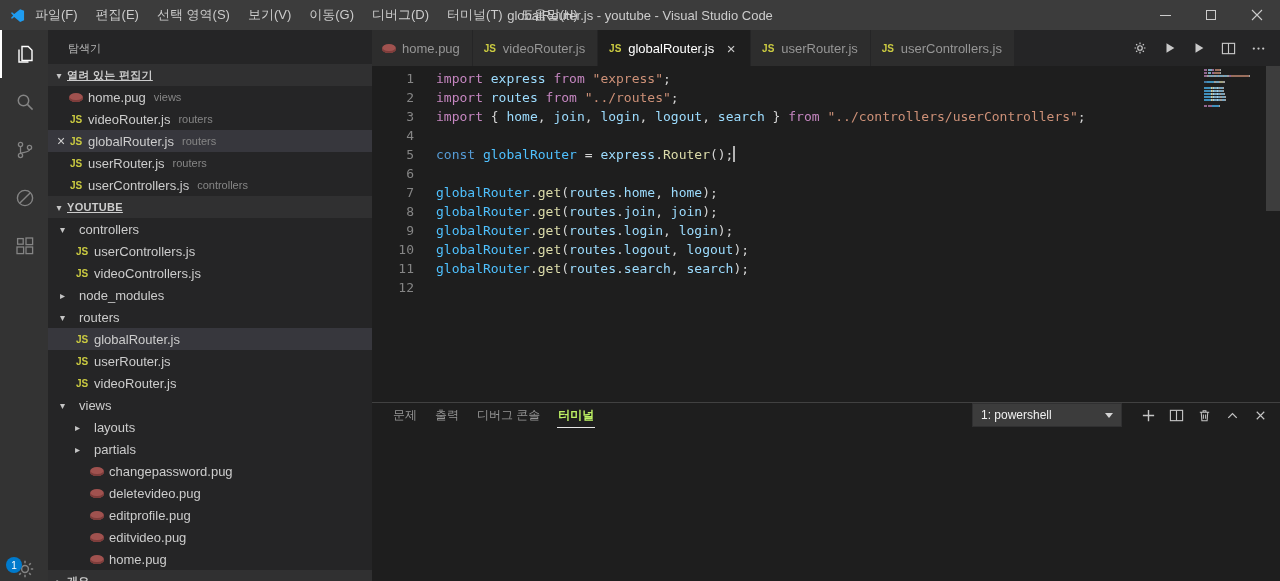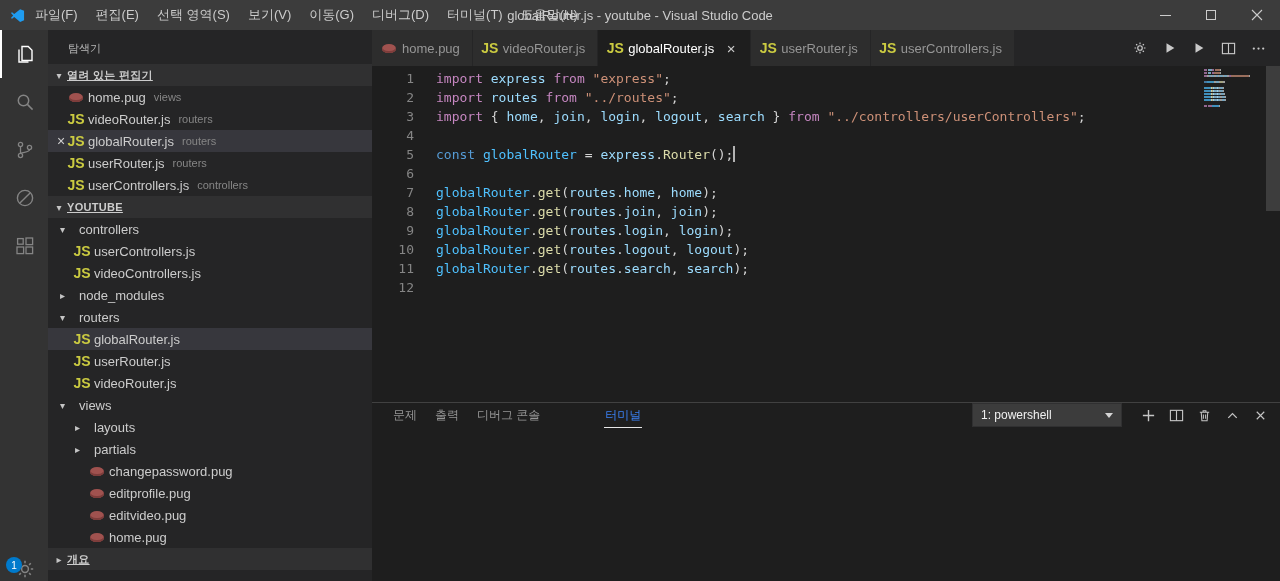--- a/index.html
+++ b/index.html
@@ -35,21 +35,21 @@
   .sidebar-title { height:34px; line-height:36px; padding-left:20px; font-size:11px; color:#b8b8b8; }
   .section-header { height:22px; display:flex; align-items:center; font-size:11px; font-weight:bold; color:#cccccc; background:#303031; }
   .section-header .twisty { width:16px; text-align:center; font-size:10px; margin-left:3px; color:#c5c5c5; }
   .sh-label { letter-spacing:.3px;text-decoration:underline; }
   .oe-row { height:22px; display:flex; align-items:center; }
   .oe-row.active { background:#37373d; }
   .oe-close { width:16px; margin-left:5px; text-align:center; color:#d0d0d0; font-size:14px; flex:0 0 16px; }
   .oe-name { margin-left:5px; white-space:nowrap; }
   .oe-detail { margin-left:8px; font-size:11px; color:#868686; white-space:nowrap; }
   .file-icon { flex:0 0 14px; width:14px; display:inline-flex; align-items:center; justify-content:center; }
-  .icon-js { color:#cbcb41; font-weight:bold; font-size:14px; font-family:"Liberation Sans",sans-serif; }
+  .icon-js { color:#cbcb41; font-weight:bold; font-size:10px; font-family:"Liberation Sans",sans-serif; }
   .icon-pug { width:11px; height:9px; background:#a0524f; border-radius:50% 50% 45% 45%; box-shadow:inset 0 -2px 0 #7e3d3b; }
   .tree-row { height:22px; display:flex; align-items:center; }
   .tree-row.selected { background:#37373d; }
   .tree-row .twisty { width:14px; flex:0 0 14px; font-size:10px; color:#c5c5c5; text-align:left; }
   .tree-label { margin-left:5px; white-space:nowrap; }
 
   
   .main { flex:1; display:flex; flex-direction:column; min-width:0; }
 
   
@@ -75,21 +75,21 @@
   .mm-line { height:2px; margin-bottom:1px; font-size:0; white-space:nowrap; }
   .mm-tok { display:inline-block; height:2px; opacity:.7; vertical-align:top; }
   .editor-scrollbar { position:absolute; top:0; right:0; width:14px; height:100%; }
   .editor-scrollbar .thumb { width:100%; height:145px; background:rgba(121,121,121,.35); }
 
   
   .panel { flex:0 0 179px; border-top:1px solid #414141; background:#1e1e1e; display:flex; flex-direction:column; }
   .panel-header { flex:0 0 35px; display:flex; align-items:flex-start; padding:0 12px 0 20px; }
   .panel-tabs { display:flex; align-items:center; gap:16px; }
   .panel-tab { font-size:12px; color:#969696; padding:4px 1px 3px; border-bottom:1px solid transparent; white-space:nowrap; }
-  .panel-tab.active { color:#3b82f6; border-bottom-color:#e7e7e7; font-weight:normal;margin-left:47px; }
+  .panel-tab.active { color:#bef264; border-bottom-color:#e7e7e7; font-weight:bold; }
   .panel-actions { margin-left:auto; display:flex; align-items:center; gap:13px; color:#c5c5c5; }
   .shell-select { width:150px; height:24px; background:#3c3c3c; border:1px solid #303031; color:#f0f0f0; font-size:12px;
                   display:flex; align-items:center; justify-content:space-between; padding:0 8px; margin-right:6px; }
   .caret-down { width:0; height:0; border-left:4px solid transparent; border-right:4px solid transparent; border-top:5px solid #d4d4d4; }
   .terminal { flex:1; padding:7px 0 0 20px; color:#cccccc; font-family:"DejaVu Sans Mono","Liberation Mono",monospace; font-size:13px; }
   .term-cursor { display:inline-block; width:9px; height:15px; border:1px solid #cccccc; vertical-align:text-bottom; margin-left:9px; }
 
   svg { display:block; }
 </style>
 </head>
@@ -260,20 +260,24 @@
             <span class="twisty">▸</span>
             <span class="tree-label">layouts</span>
           </div>
           <div class="tree-row" style="padding-left: 27px;">
             <span class="twisty">▸</span>
             <span class="tree-label">partials</span>
           </div>
           <div class="tree-row" style="padding-left: 42px;">
             <span class="file-icon icon-pug"></span>
             <span class="tree-label">changepassword.pug</span>
+          </div>
+          <div class="tree-row" style="padding-left: 42px;">
+            <span class="file-icon icon-pug"></span>
+            <span class="tree-label">deletevideo.pug</span>
           </div>
           <div class="tree-row" style="padding-left: 42px;">
             <span class="file-icon icon-pug"></span>
             <span class="tree-label">editprofile.pug</span>
           </div>
           <div class="tree-row" style="padding-left: 42px;">
             <span class="file-icon icon-pug"></span>
             <span class="tree-label">editvideo.pug</span>
           </div>
           <div class="tree-row" style="padding-left: 42px;">

